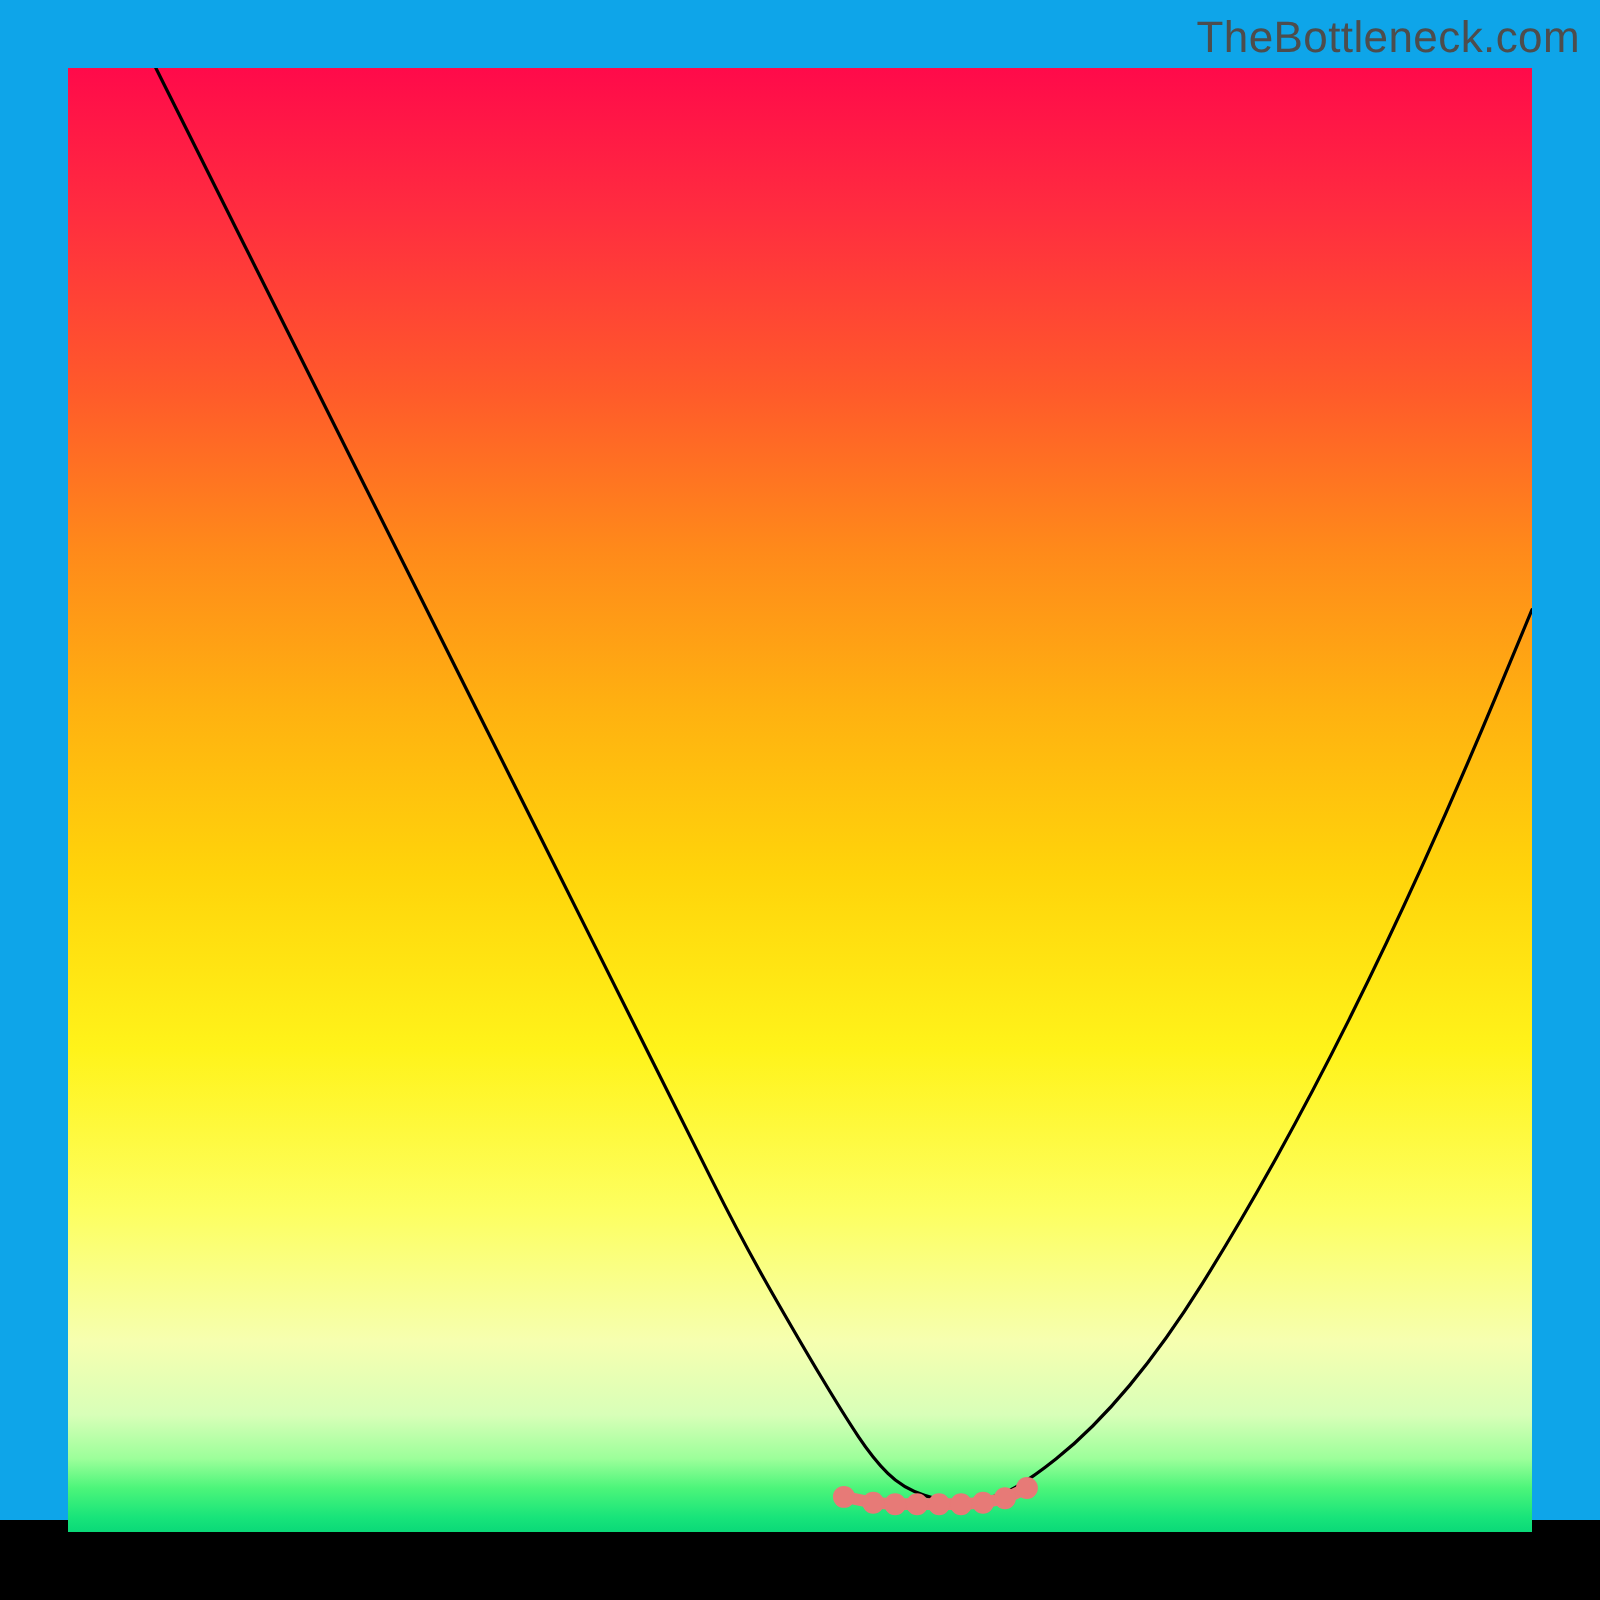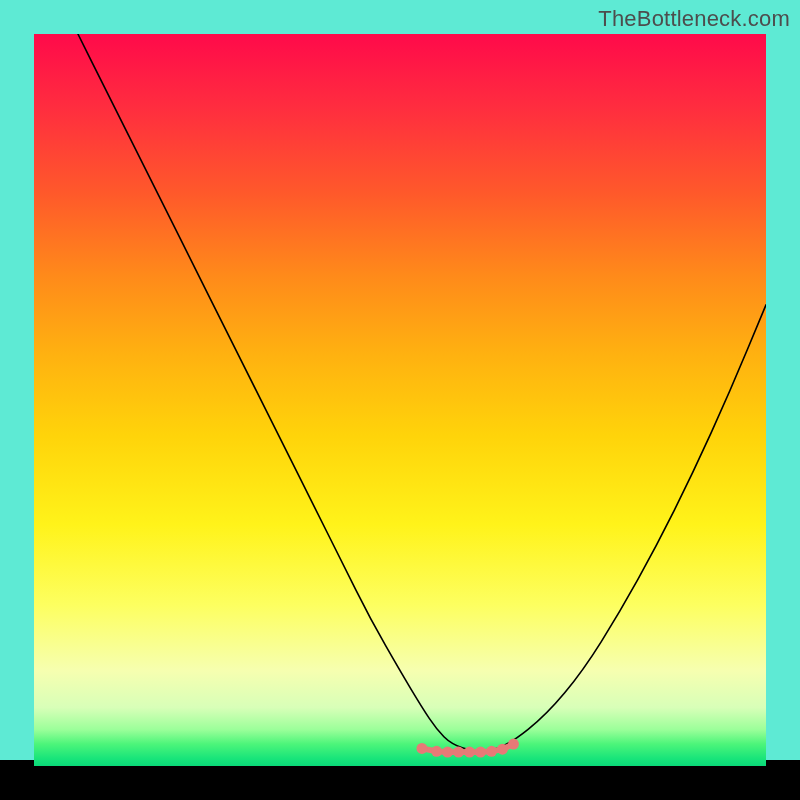--- a/index.html
+++ b/index.html
@@ -8,21 +8,21 @@
     width: 800px;
     height: 800px;
     background: #000;
     overflow: hidden;
     font-family: Arial, Helvetica, sans-serif;
   }
   .frame {
     position: relative;
     width: 800px;
     height: 760px;
-    background: #5eead4;
+    background: #0ea5e9;
   }
   .plot-area {
     position: absolute;
     left: 34px;
     top: 34px;
     width: 732px;
     height: 732px;
     background: linear-gradient(to bottom,
       #ff0a4a 0%,
       #ff2d3f 10%,

